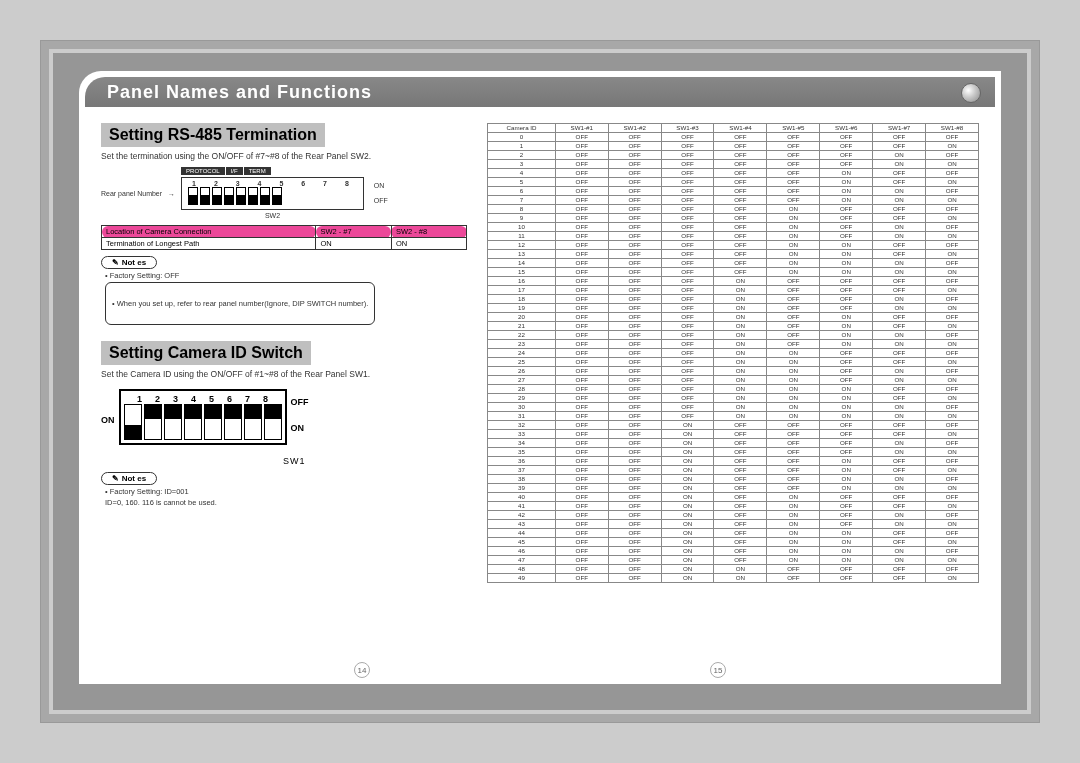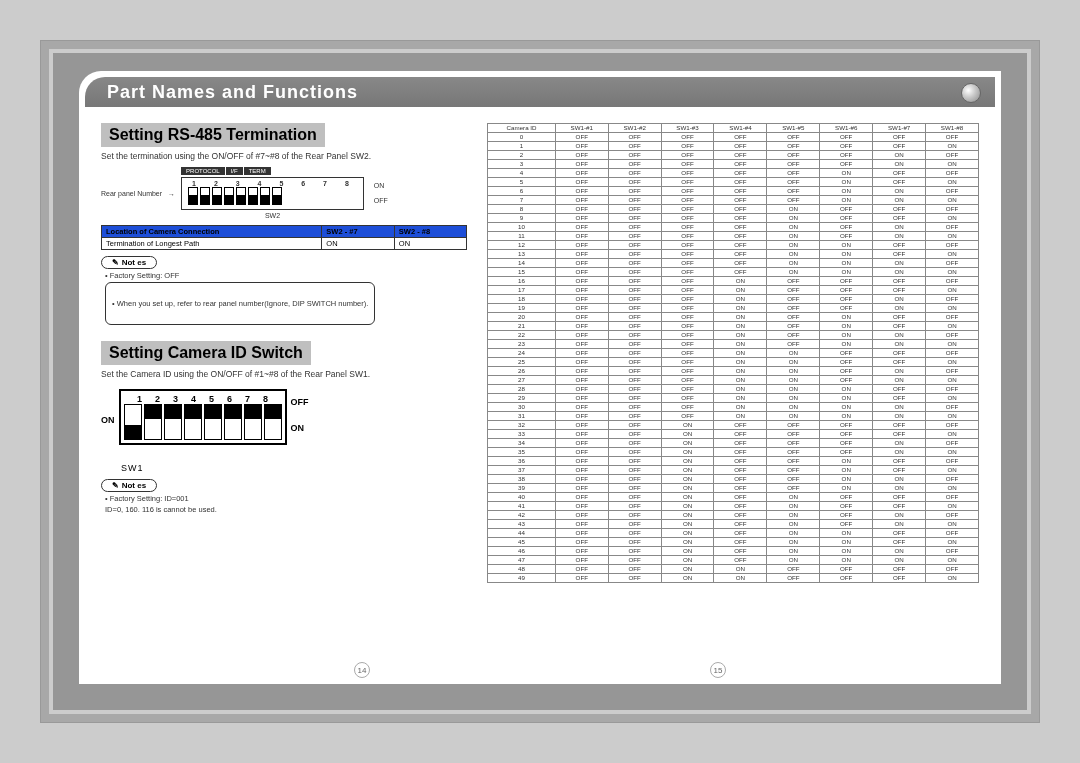--- a/index.html
+++ b/index.html
@@ -141,22 +141,23 @@
     border-collapse: collapse;
     font-size: 7.5px;
     margin-top: 4px;
   }
   .term-table th, .term-table td {
     border: 1px solid #333;
     padding: 1px 4px;
     text-align: left;
   }
   .term-table th {
-    background: #1d4ed8;
-    font-weight: bold;
+    background: #ec4899;
+    font-weight: normal;
+    border-radius: 6px;
   }
   .notes-pill {
     display: inline-block;
     border: 1px solid #333;
     border-radius: 10px;
     padding: 1px 10px;
     font-size: 8px;
     font-weight: bold;
     margin: 6px 0 2px 0;
     position: relative;
@@ -183,21 +184,21 @@
   .big-dip-col {display:flex; flex-direction:column; align-items:center;}
   .big-nums {display:flex; gap:2px;}
   .big-num {width:16px; text-align:center; font-size:9px; font-weight:bold;}
   .big-switches {display:flex; gap:2px;}
   .big-sw {width:16px; height:34px; background:#fff; border:1px solid #000; position:relative;}
   .big-sw .knob{position:absolute;left:0;right:0;height:14px;background:#000;}
   .big-sw.up .knob{top:0;}
   .big-sw.down .knob{bottom:0;}
   .big-side {display:flex; flex-direction:column; justify-content:space-between; height:36px; margin:12px 4px 0 4px; font-size:9px; font-weight:bold;}
   .big-on-left {font-size:9px; font-weight:bold; margin-top:30px; margin-right:4px;}
-  .sw1-label {font-size:9px; letter-spacing:1px; margin-top:18px; margin-left:20px;}
+  .sw1-label {text-align:center; font-size:9px; letter-spacing:1px; margin-top:11px; margin-left:20px;}
 
   
   .cid-table {
     width: 100%;
     border-collapse: collapse;
     font-size: 6.2px;
     color:#333;
   }
   .cid-table th, .cid-table td {
     border: 0.5px solid #888;
@@ -223,21 +224,21 @@
     width:14px;height:14px;display:inline-flex;align-items:center;justify-content:center;
   }
 </style>
 </head>
 <body>
 
 <div class="frame">
  <div class="inner">
   <div class="whitepage">
     <div class="titlebar">
-      <span>Part Names and Functions</span>
+      <span>Panel Names and Functions</span>
     </div>
 
     <div class="left-col">
       <div class="section-head">Setting RS-485 Termination</div>
       <div class="desc">Set the termination using the ON/OFF of #7~#8 of the Rear Panel SW2.</div>
       
       <div class="dip-area">
         <span>Rear panel Number</span>
         <span>→</span>
         <div>

